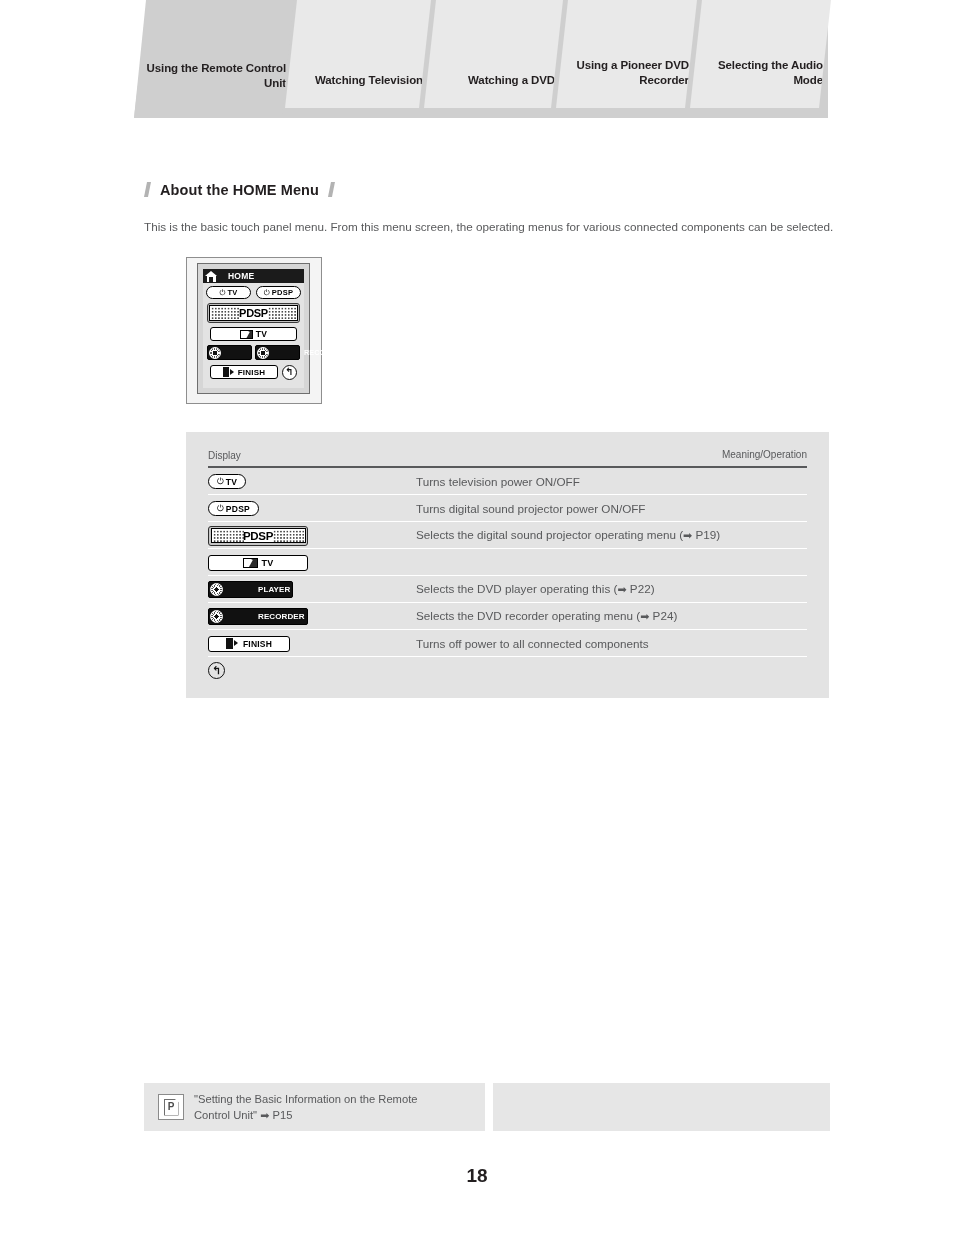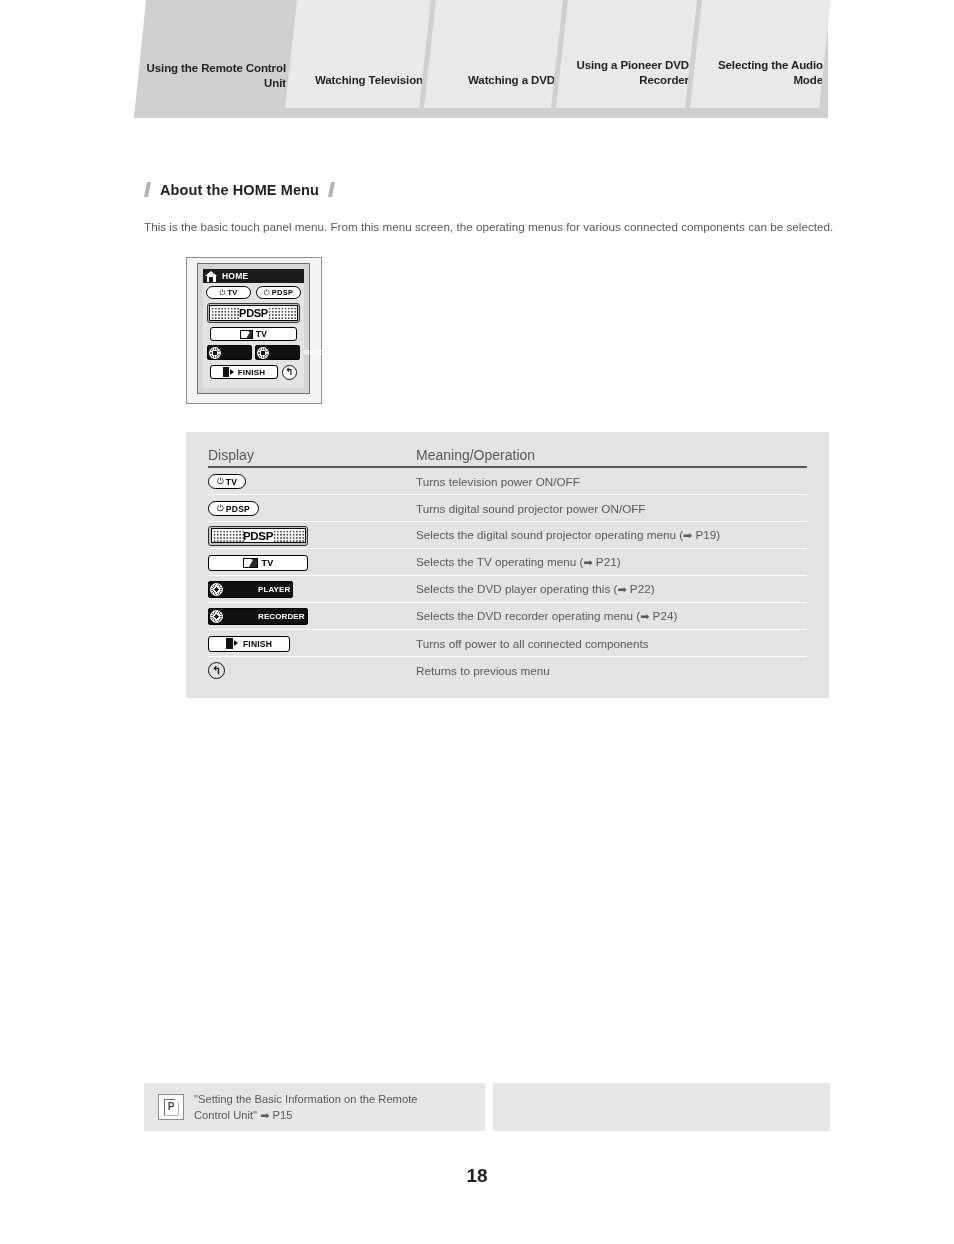--- a/index.html
+++ b/index.html
@@ -162,21 +162,21 @@
   .home-icon .door {
     position: absolute; left: 4px; top: 6px;
     width: 4px; height: 5px;
     background: #1b1b1b;
   }
   .screen-title-text {
     color: #ffffff;
     font-size: 8.5px;
     font-weight: bold;
     letter-spacing: 0.2px;
-    margin-left: 5px;
+    margin-left: 11px;
   }
 
   
   .pill-row {
     position: absolute;
     left: 3px; top: 17px;
     width: 95px; height: 13px;
     display: flex;
     justify-content: space-between;
   }
@@ -418,22 +418,23 @@
     align-items: center;
   }
   .col-meaning {
     flex: 1;
     font-size: 11.7px;
     color: #58595b;
     line-height: 16px;
   }
   .tbl-row.header .col-display,
   .tbl-row.header .col-meaning {
-    font-size: 14px;
+    font-size: 10px;
     color: #58595b;
+    text-align: right;
   }
   .arrow-ref {
     font-family: "DejaVu Sans", sans-serif;
     font-size: 11px;
     color: #58595b;
   }
 
   
   .w-pill {
     height: 15px;
@@ -723,23 +724,20 @@
     </div>
   </div>
 
   <div class="tbl-row">
     <div class="col-display">
       <span class="w-tv">
         <span class="tv-screen-icon"></span>
         <span class="tv-bar-label">TV</span>
       </span>
     </div>
-    <div class="col-meaning">
-      <span>Selects the TV operating menu (</span><span class="arrow-ref">➡</span><span> P21)</span>
-    </div>
   </div>
 
   <div class="tbl-row">
     <div class="col-display">
       <span class="w-dev">
         <span class="disc-icon"></span>
         <span class="dev-label">PLAYER</span>
       </span>
     </div>
     <div class="col-meaning">
@@ -769,21 +767,20 @@
         <span class="finish-label">FINISH</span>
       </span>
     </div>
     <div class="col-meaning">Turns off power to all connected components</div>
   </div>
 
   <div class="tbl-row last">
     <div class="col-display">
       <span class="w-return">↰</span>
     </div>
-    <div class="col-meaning">Returns to previous menu</div>
   </div>
 
 </div>
 
 <div id="footer-notes">
   <div class="note-box left">
     <span class="page-icon">
       <span class="sheet">
         <span class="sheet-letter">P</span>
       </span>

